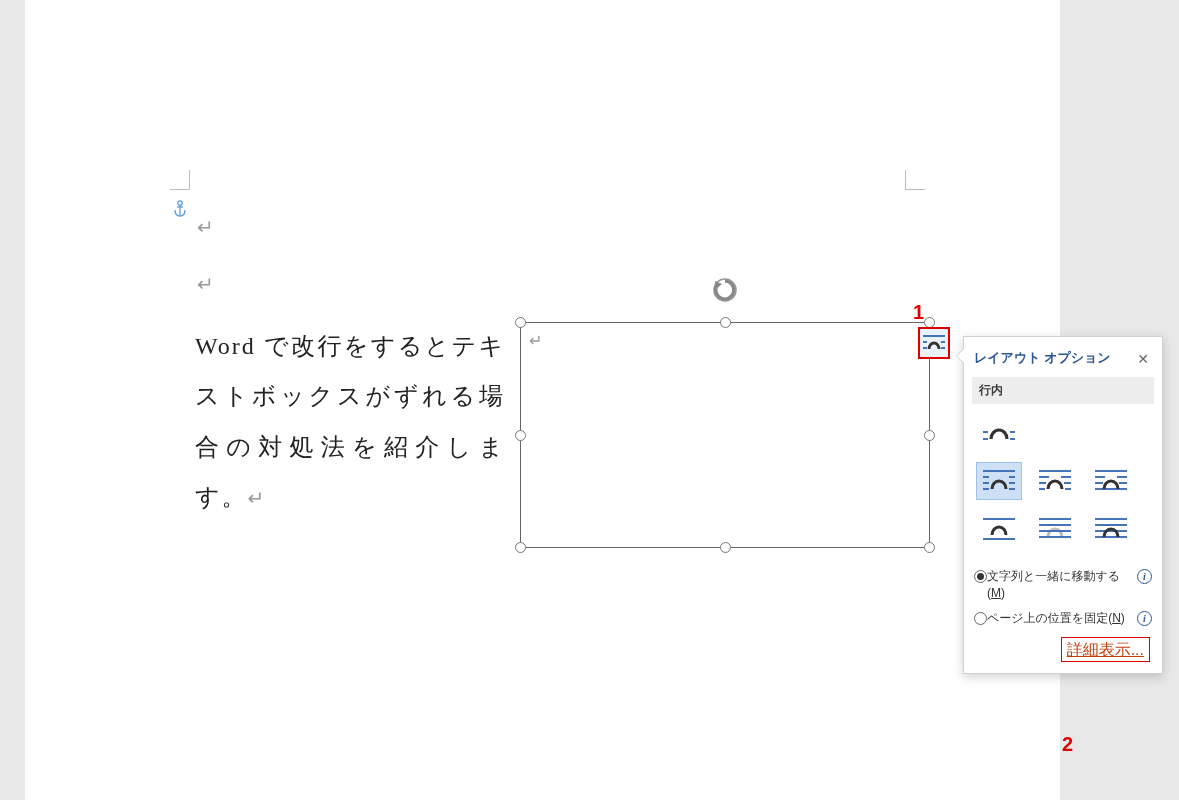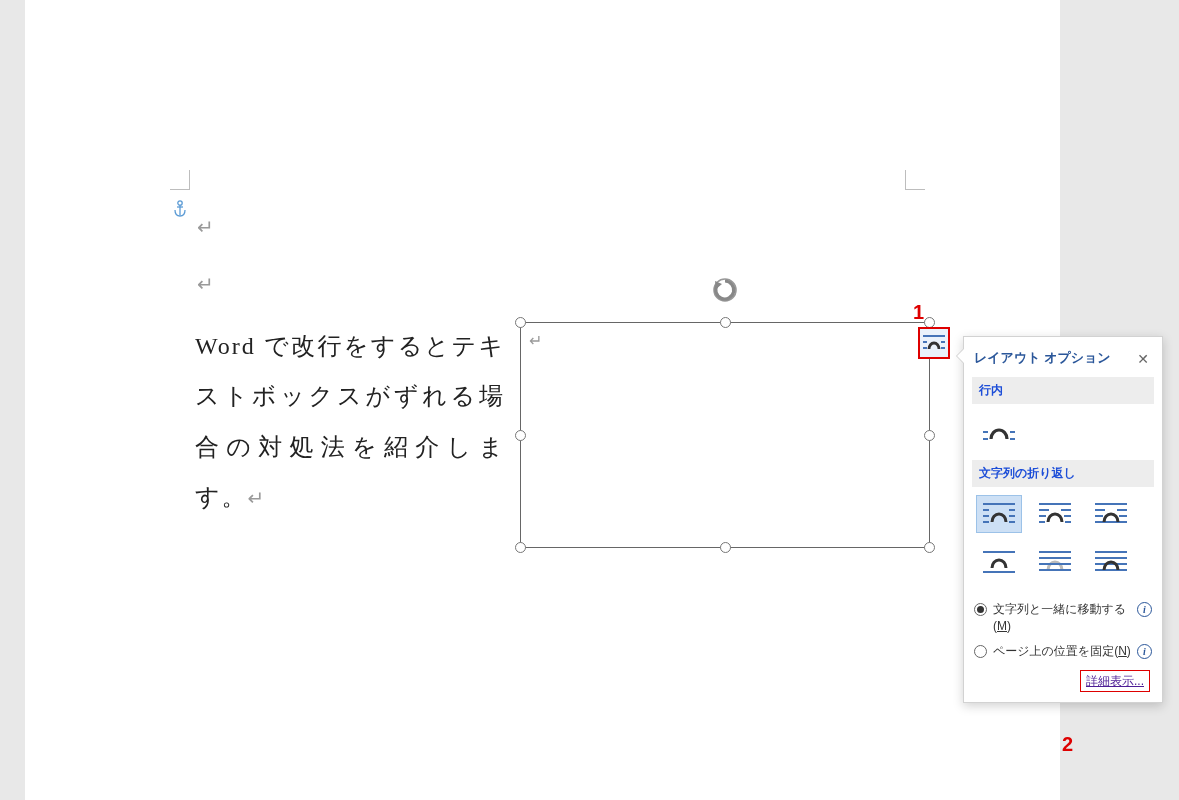--- a/index.html
+++ b/index.html
@@ -168,21 +168,21 @@
   }
   .flyout-close {
     color: #666;
     font-size: 14px;
     cursor: pointer;
     width: 18px;
     text-align: center;
   }
   .section-header {
     background: #ededed;
-    color: #1d4ed8;
+    color: #404040;
     padding: 5px 7px;
     font-size: 12px;
     font-weight: bold;
     margin-bottom: 6px;
   }
   .icon-row {
     display: flex;
     gap: 14px;
     padding: 2px 4px 10px 4px;
     flex-wrap: wrap;
@@ -199,21 +199,20 @@
   .wrap-option.selected {
     background: #cde0f5;
     border: 1px solid #9cc2e8;
   }
   .radio-group {
     padding: 6px 2px 2px 2px;
   }
   .radio-row {
     display: flex;
     align-items: flex-start;
-    gap: 6px;
     padding: 4px 0;
     font-size: 12px;
     color: #333;
     cursor: pointer;
   }
   .radio-circle {
     width: 13px;
     height: 13px;
     border: 1px solid #666;
     border-radius: 50%;
@@ -249,23 +248,23 @@
     flex-shrink: 0;
     margin-top: 1px;
     font-family: Georgia, serif;
     font-style: italic;
   }
   .detail-link {
     text-align: right;
     padding: 8px 4px 4px 0;
   }
   .detail-link span {
-    color: #4c1d95;
+    color: #c2410c;
     text-decoration: underline;
-    font-size: 12px;
+    font-size: 16px;
     border: 1.5px solid #de0000;
     padding: 3px 5px;
     cursor: pointer;
   }
   .underline { text-decoration: underline; }
   .flyout-pointer {
     position: absolute;
     left: -7px;
     top: 12px;
     width: 0;
@@ -346,21 +345,20 @@
       <svg width="34" height="24" viewBox="0 0 34 24">
         <path d="M9 20 A8 9 0 0 1 25 20" fill="none" stroke="#333" stroke-width="3.2"></path>
         <line x1="1" y1="13" x2="6" y2="13" stroke="#4574b8" stroke-width="2"></line>
         <line x1="1" y1="20" x2="6" y2="20" stroke="#4574b8" stroke-width="2"></line>
         <line x1="28" y1="13" x2="33" y2="13" stroke="#4574b8" stroke-width="2"></line>
         <line x1="28" y1="20" x2="33" y2="20" stroke="#4574b8" stroke-width="2"></line>
       </svg>
     </div>
   </div>
 
-  <div class="section-header">文字列の折り返し</div>
   <div class="icon-row" style="gap:10px;">
     <div class="wrap-option selected">
       <svg width="34" height="26" viewBox="0 0 34 26">
         <line x1="1" y1="3" x2="33" y2="3" stroke="#4574b8" stroke-width="2"></line>
         <line x1="1" y1="9" x2="7" y2="9" stroke="#4574b8" stroke-width="2"></line>
         <line x1="27" y1="9" x2="33" y2="9" stroke="#4574b8" stroke-width="2"></line>
         <line x1="1" y1="15" x2="7" y2="15" stroke="#4574b8" stroke-width="2"></line>
         <line x1="27" y1="15" x2="33" y2="15" stroke="#4574b8" stroke-width="2"></line>
         <line x1="1" y1="21" x2="7" y2="21" stroke="#4574b8" stroke-width="2"></line>
         <line x1="27" y1="21" x2="33" y2="21" stroke="#4574b8" stroke-width="2"></line>

